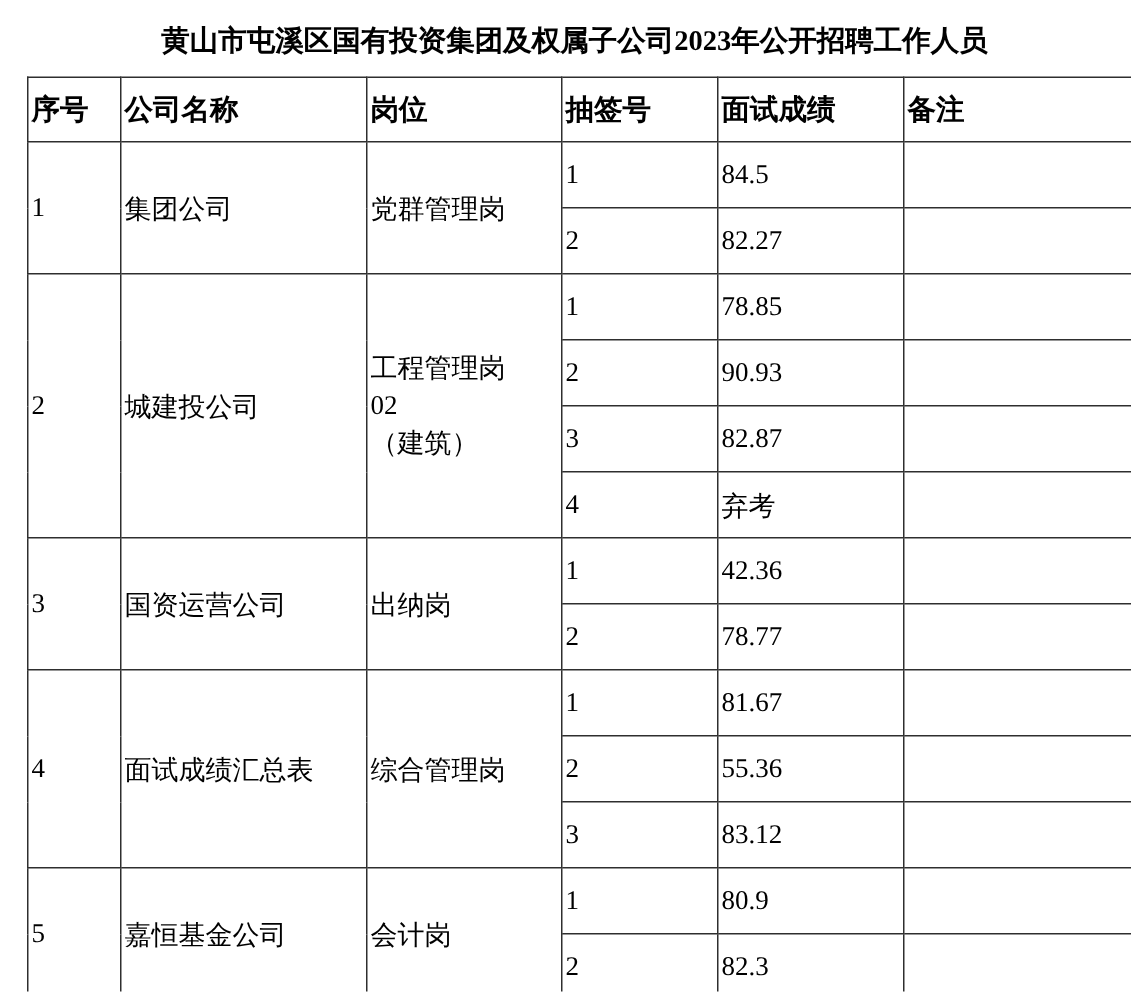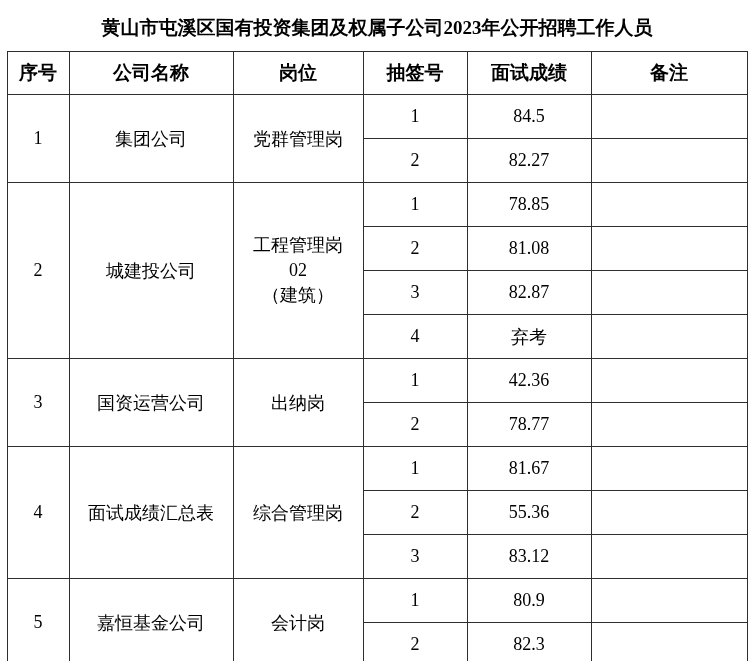--- a/index.html
+++ b/index.html
@@ -11,40 +11,40 @@
     width: 754px;
     height: 661px;
     font-family: "Liberation Serif", "DejaVu Serif", serif;
     color: #000000;
     overflow: hidden;
   }
   .page {
     width: 754px;
     height: 661px;
     box-sizing: border-box;
-    padding: 10px 6px 0 6px;
+    padding: 10px 6px 0 18px;
   }
   .doc-title {
     text-align: center;
     font-weight: bold;
     font-size: 19px;
     line-height: 27px;
     letter-spacing: 0px;
     margin: 4px 18px 10px 18px;
   }
   table.grades {
     border-collapse: collapse;
     width: 740px;
     margin: 0 auto;
     table-layout: fixed;
   }
   table.grades th,
   table.grades td {
     border: 1px solid #2e2e2e;
-    text-align: center;
+    text-align: left;
     vertical-align: middle;
     font-size: 18px;
     padding: 2px 2px;
   }
   table.grades th {
     font-weight: bold;
     font-size: 19px;
     height: 38px;
   }
   td.idx, td.company, td.post {
@@ -116,21 +116,21 @@
           <div>工程管理岗</div>
           <div>02</div>
           <div>（建筑）</div>
         </td>
         <td class="num">1</td>
         <td class="score">78.85</td>
         <td class="note"></td>
       </tr>
       <tr>
         <td class="num">2</td>
-        <td class="score">81.08</td>
+        <td class="score">90.93</td>
         <td class="note"></td>
       </tr>
       <tr>
         <td class="num">3</td>
         <td class="score">82.87</td>
         <td class="note"></td>
       </tr>
       <tr>
         <td class="num">4</td>
         <td class="score">弃考</td>

